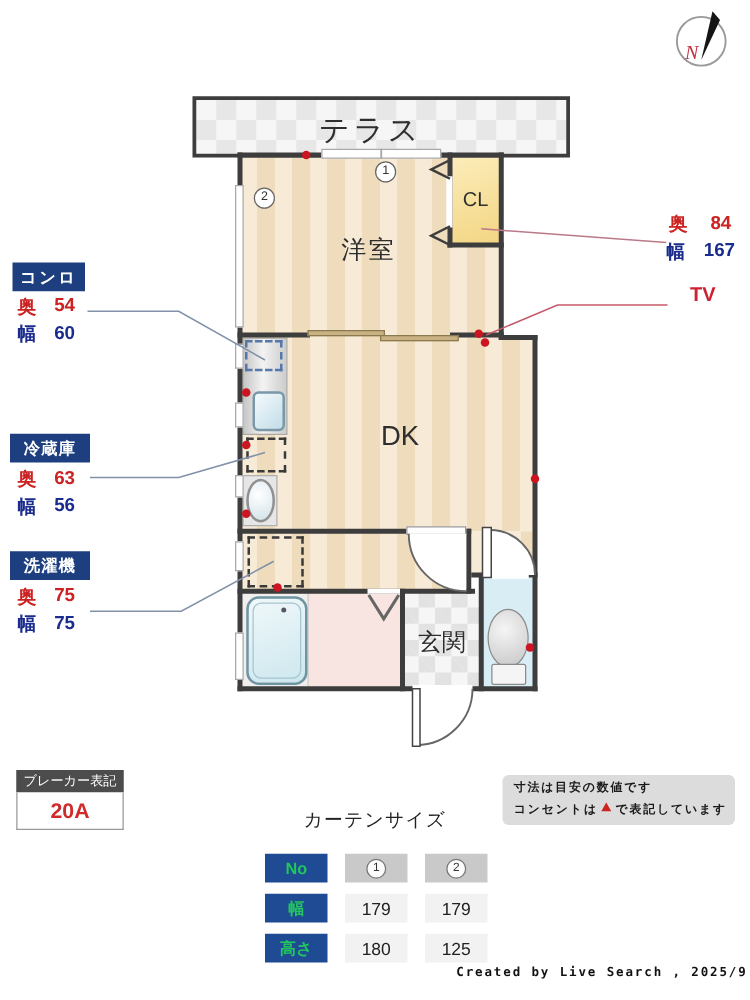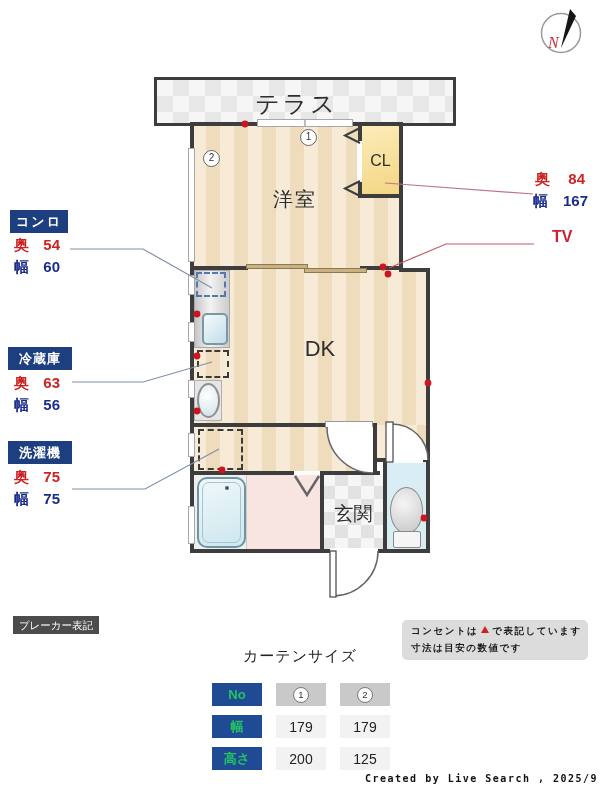--- a/index.html
+++ b/index.html
@@ -187,39 +187,42 @@
   <span>84</span>
 </div>
 <div class="dim-row dim-navy" style="left:533px;top:192px;width:55px;">
   <span>幅</span>
   <span>167</span>
 </div>
 <div class="abs" style="left:552px;top:228px;z-index:60;font-size:16px;font-weight:bold;color:#cc2233;">TV</div>
 
 <div class="abs" style="left:13px;top:616px;width:86px;z-index:60;">
   <div style="height:18px;line-height:18px;background:#4c4c4c;color:#fff;font-size:10.5px;text-align:center;">ブレーカー表記</div>
+  <div style="height:30px;background:#fff;border:1px solid #999;border-top:none;display:flex;align-items:center;justify-content:center;">
+    <span style="color:#cf2b2b;font-size:17px;font-weight:bold;">20A</span>
+  </div>
 </div>
 
 <div class="abs" style="left:402px;top:620px;width:186px;height:40px;background:#dcdcdc;border-radius:5px;padding:3px 9px;z-index:60;">
+  <div class="note-line">寸法は目安の数値です</div>
   <div class="note-line">
     <span>コンセントは</span><span class="tri"></span><span>で表記しています</span>
   </div>
-  <div class="note-line">寸法は目安の数値です</div>
 </div>
 
 <div class="abs" style="left:230px;top:647px;width:140px;text-align:center;font-size:15px;color:#222;letter-spacing:1px;z-index:60;">カーテンサイズ</div>
 <div class="abs" style="left:212px;top:683px;display:grid;grid-template-columns:50px 50px 50px;grid-auto-rows:23px;gap:9px 14px;z-index:60;">
   <div class="cell cell-head">No</div>
   <div class="cell cell-gray">
     <span class="circ-num">1</span>
   </div>
   <div class="cell cell-gray">
     <span class="circ-num">2</span>
   </div>
   <div class="cell cell-head">幅</div>
   <div class="cell cell-val">179</div>
   <div class="cell cell-val">179</div>
   <div class="cell cell-head">高さ</div>
-  <div class="cell cell-val">200</div>
+  <div class="cell cell-val">180</div>
   <div class="cell cell-val">125</div>
 </div>
 
 <div class="abs" style="left:352px;top:773px;width:242px;font-family:'DejaVu Sans Mono','Liberation Mono',monospace;font-size:10px;font-weight:bold;letter-spacing:1.5px;color:#111;z-index:60;margin-left:13px;">Created by Live Search , 2025/9</div>
 
 </body></html>

